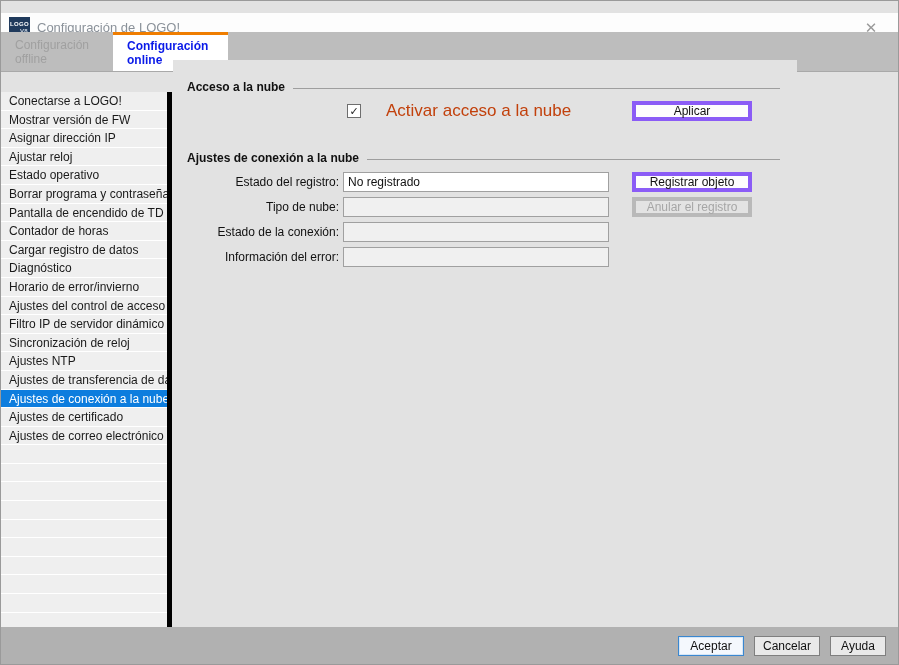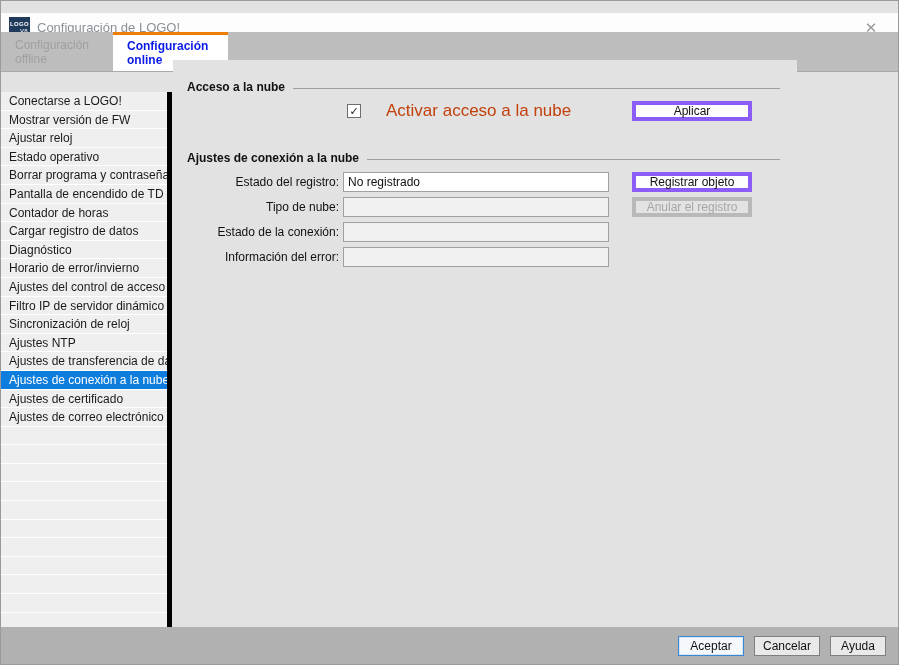--- a/index.html
+++ b/index.html
@@ -120,20 +120,21 @@
   </div>
 
   <div class="tabbar">
     <div class="tab offline">Configuración offline</div>
     <div class="tab online">Configuración online</div>
   </div>
 
   <div class="sidebar" id="sidebar">
       <div class="side-item">Conectarse a LOGO!</div>
       <div class="side-item">Mostrar versión de FW</div>
+      <div class="side-item">Asignar dirección IP</div>
       <div class="side-item">Ajustar reloj</div>
       <div class="side-item">Estado operativo</div>
       <div class="side-item">Borrar programa y contraseña</div>
       <div class="side-item">Pantalla de encendido de TD</div>
       <div class="side-item">Contador de horas</div>
       <div class="side-item">Cargar registro de datos</div>
       <div class="side-item">Diagnóstico</div>
       <div class="side-item">Horario de error/invierno</div>
       <div class="side-item">Ajustes del control de acceso</div>
       <div class="side-item">Filtro IP de servidor dinámico</div>

